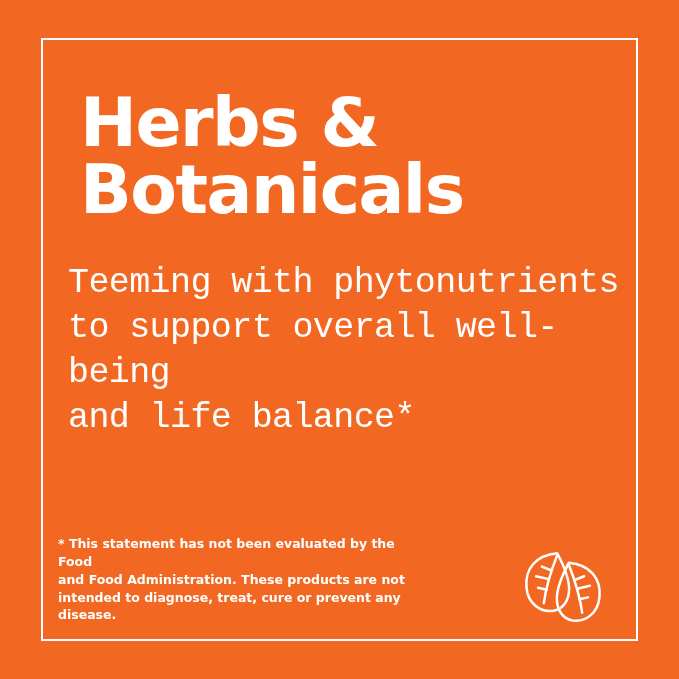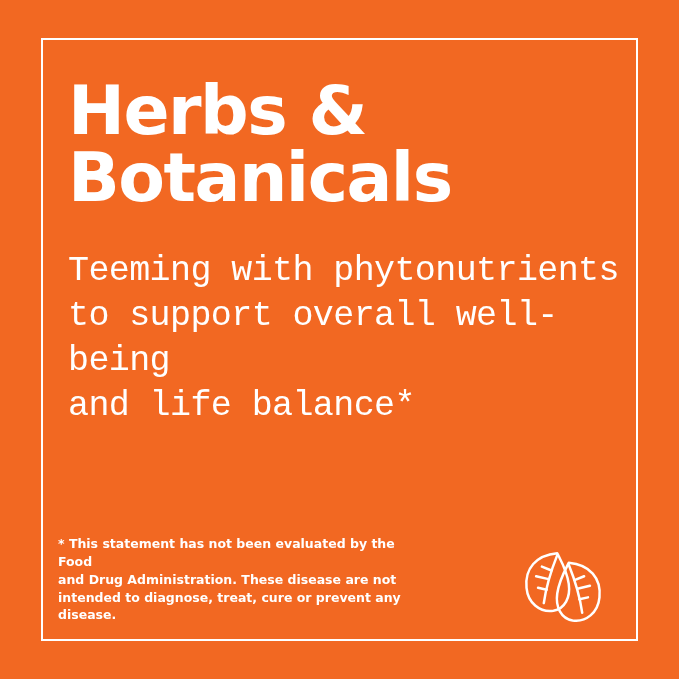--- a/index.html
+++ b/index.html
@@ -36,21 +36,21 @@
     right: 58px;
     box-sizing: border-box;
   }
   .headline {
     color: #ffffff;
     font-family: "DejaVu Sans", sans-serif;
     font-weight: bold;
     font-size: 68px;
     line-height: 0.98;
     letter-spacing: -1.5px;
-    margin: 0;
+    margin: 12px;
     white-space: pre-line;
   }
   .subhead {
     color: #ffffff;
     font-family: Liberation Mono, monospace;
     font-weight: normal;
     font-size: 35px;
     line-height: 1.28;
     letter-spacing: -0.6px;
     margin: 38px 0 0 0;
@@ -92,21 +92,21 @@
   <div class="content">
     <h1 class="headline">Herbs &amp;
 Botanicals</h1>
     <p class="subhead">Teeming with phytonutrients
 to support overall well-being
 and life balance*</p>
   </div>
 
   <div class="disclaimer-row">
     <div class="disclaimer">* This statement has not been evaluated by the Food
-and Drug Administration. These disease are not
+and Food Administration. These products are not
 intended to diagnose, treat, cure or prevent any disease.</div>
 
     <span class="leaf-icon">
       <svg viewBox="0 0 100 100" width="96" height="96" fill="none" stroke="#ffffff" stroke-width="2.6" stroke-linecap="round" stroke-linejoin="round">
         <path d="M44 20 C22 22 10 36 12 56 C13.5 72 26 82 40 80 C52 78 58 66 56 52 C54 38 48 28 44 20 Z"></path>
         <path d="M30 72 C32 58 36 42 44 22"></path>
         <path d="M24 56 L33 58"></path>
         <path d="M22 44 L35 47"></path>
         <path d="M28 34 L38 38"></path>
         <path d="M56 30 C78 32 90 46 88 66 C86.5 82 74 92 60 90 C48 88 42 76 44 62 C46 48 52 38 56 30 Z"></path>

